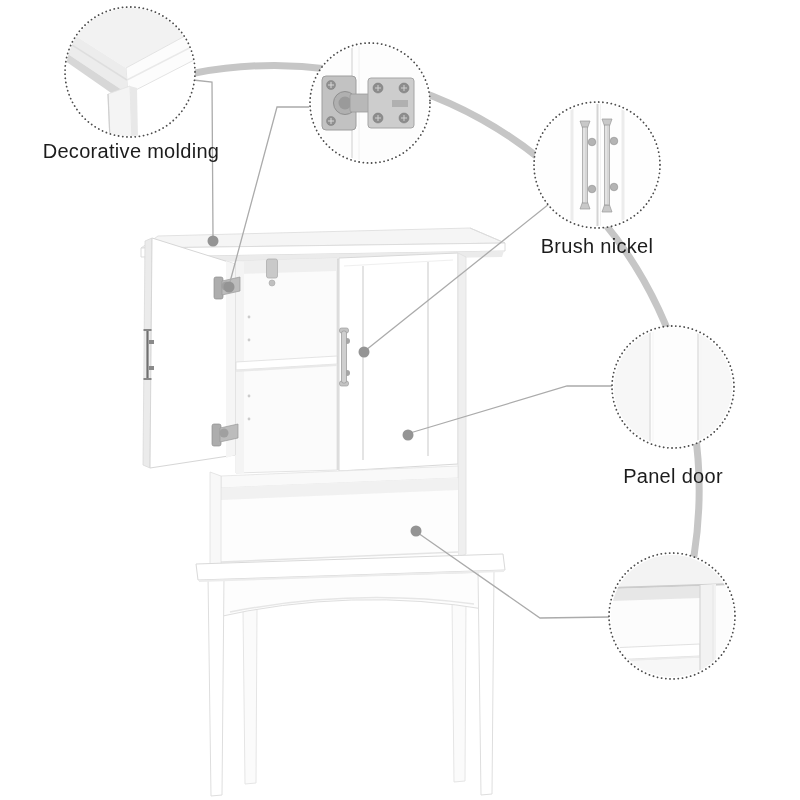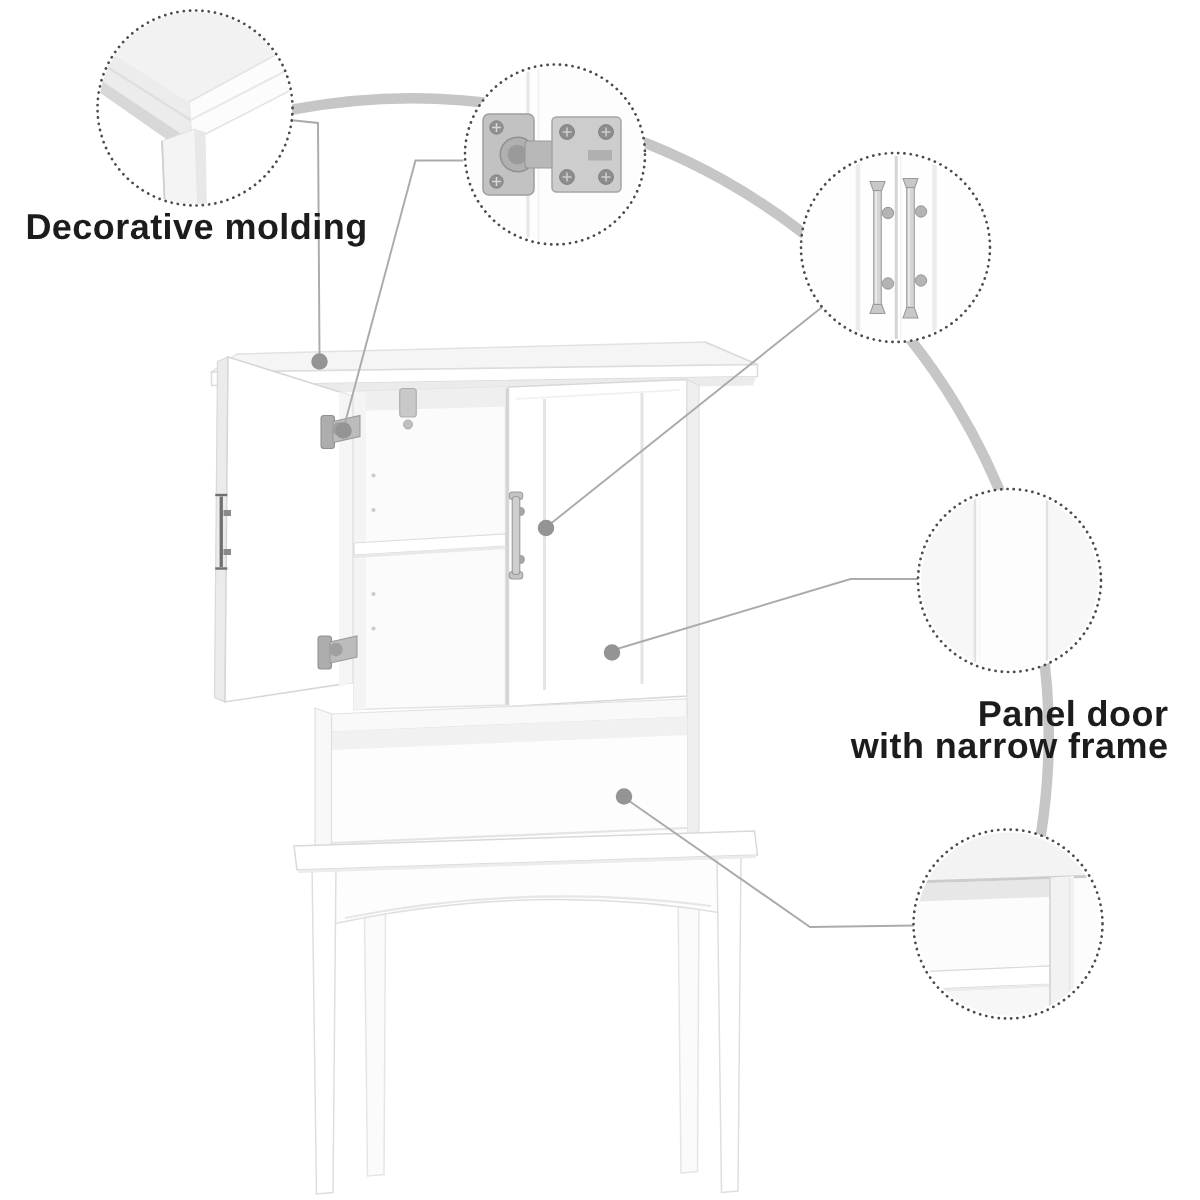--- a/index.html
+++ b/index.html
@@ -5,27 +5,26 @@
   html,body{margin:0;padding:0;background:#ffffff;}
   .stage{
     position:relative;width:800px;height:800px;overflow:hidden;
     background:#ffffff;
     font-family:"Liberation Sans", sans-serif;
   }
   .stage svg{position:absolute;left:0;top:0;}
   .callout-label{
     position:absolute;
     transform:translateX(-50%);
-    text-align:right;
-    font-size:24px;
+    text-align:left;
+    font-size:20px;
     line-height:21px;
     letter-spacing:.3px;
     color:#1c1c1c;
     white-space:nowrap;
-    font-weight:bold;
   }
   .callout-label span{display:block;}
 </style>
 </head>
 <body>
 
 <div class="stage">
 
 <svg width="800" height="800" viewBox="0 0 800 800">
   <defs>
@@ -271,21 +270,21 @@
       <line x1="713" y1="585" x2="713" y2="679" stroke="#e6e6e6" stroke-width="1"></line>
     </g>
     <circle cx="672" cy="616" r="63" fill="none" stroke="#4c4c4c" stroke-width="1.8" stroke-dasharray="0.1 4.1" stroke-linecap="round"></circle>
   </g>
 </svg>
 
   <div class="callout-label" style="left:131px;top:141px">Decorative molding</div>
 
 
   <div class="callout-label" style="left:597px;top:236px">
+    <span>Brush nickel</span>
   </div>
 
   <div class="callout-label" style="left:673px;top:466px">
     <span>Panel door</span>
-    <span>with narrow frame</span>
   </div>
 
 
 </div>
 
 </body></html>

